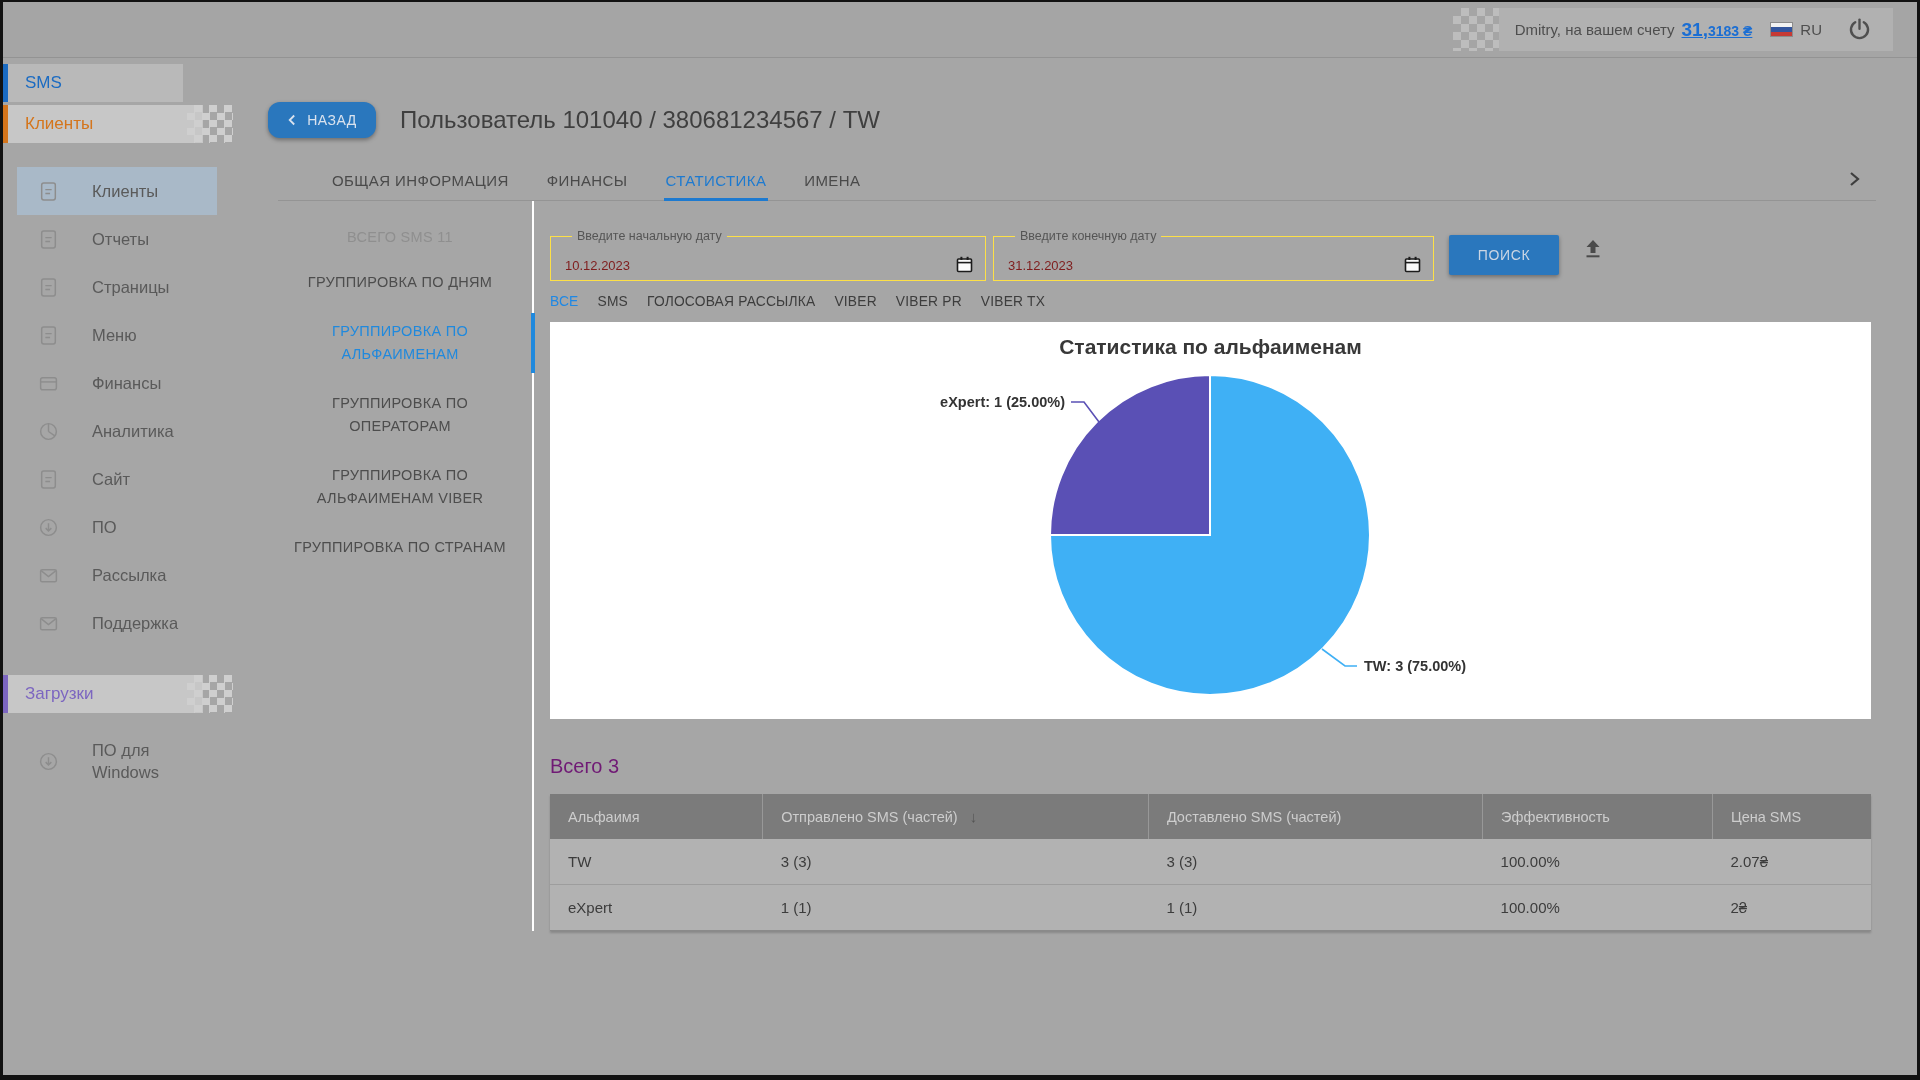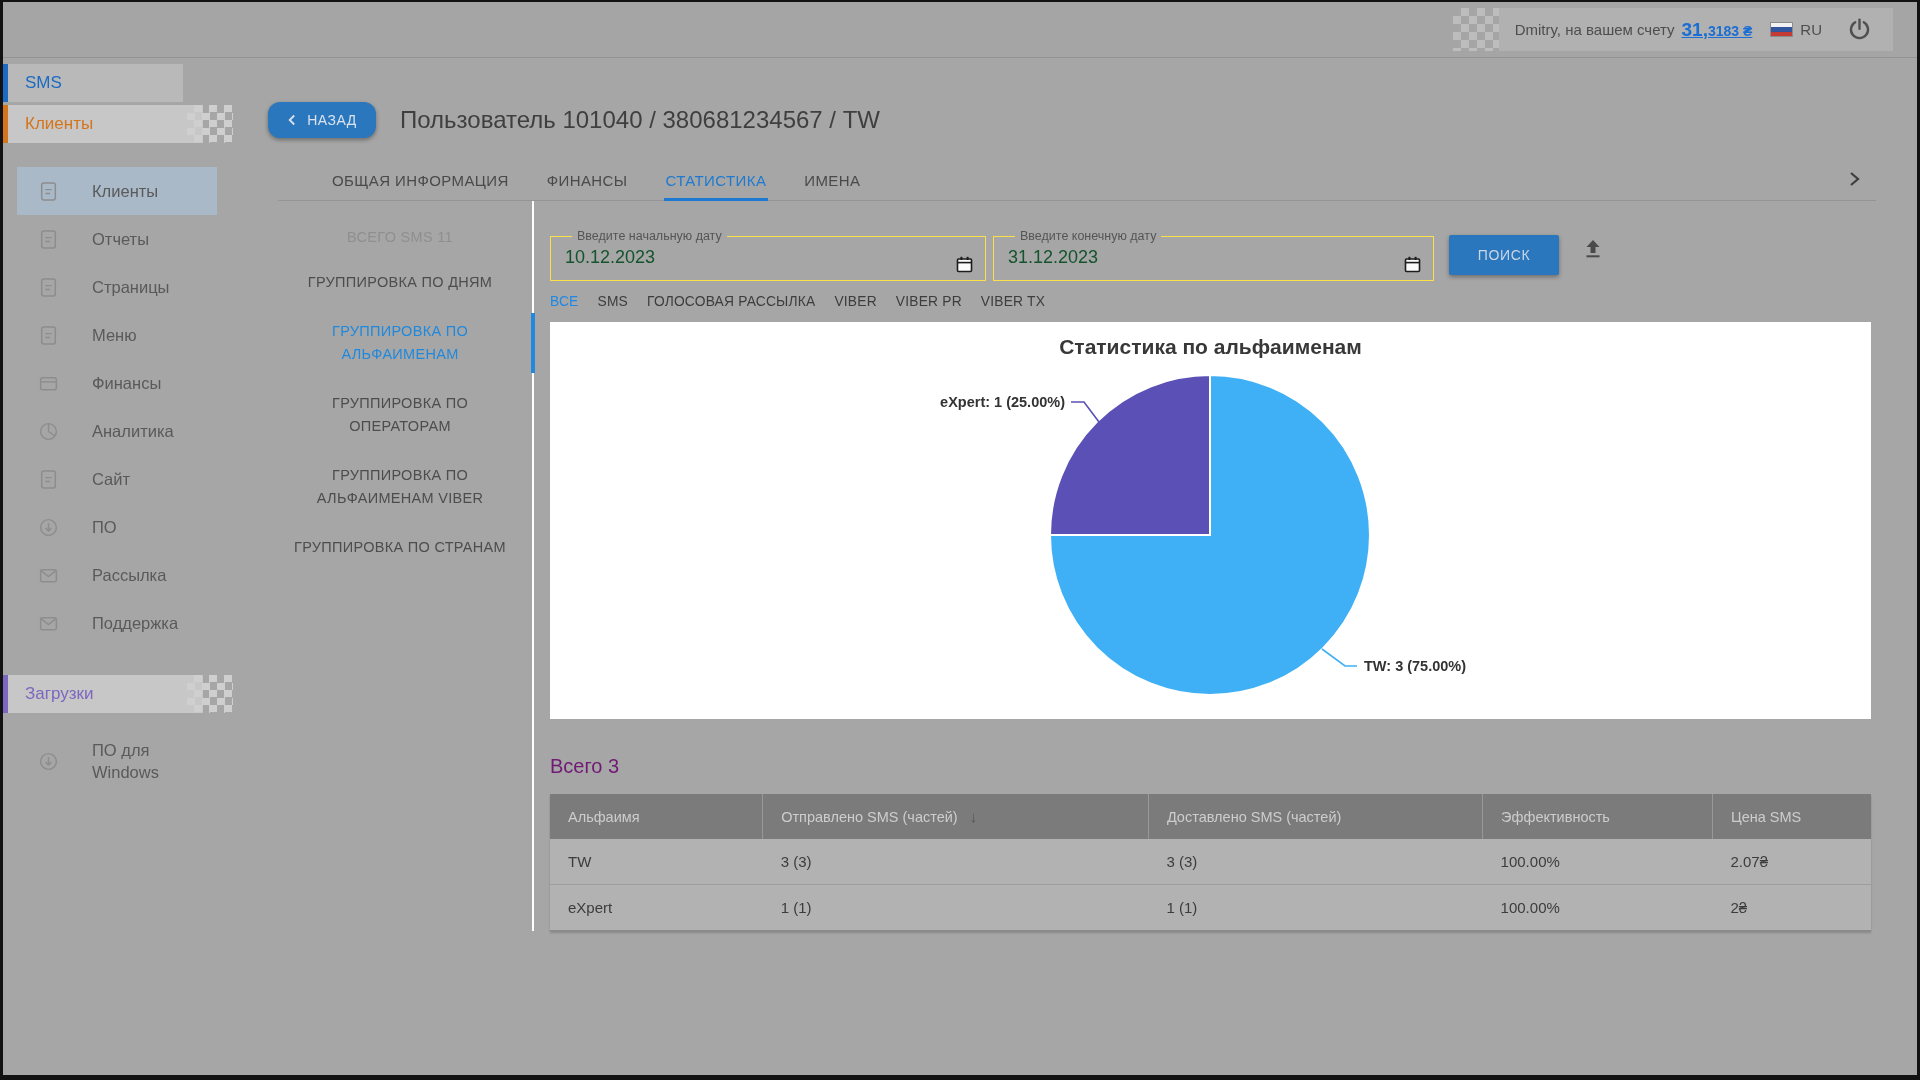--- a/index.html
+++ b/index.html
@@ -61,21 +61,21 @@
   .subnav-item{position:relative;margin-top:26px;padding:0 20px;color:#4d4d4d;font-size:14.5px;line-height:23px;
                letter-spacing:.3px;cursor:pointer;}
   .subnav-item.active{color:#2089dd;}
   .subnav-item.active::after{content:"";position:absolute;right:-3px;top:-7px;bottom:-7px;width:4px;background:#2089dd;}
 
   .content{margin-left:16px;width:1321px;}
   .filter-row{display:flex;margin-top:28px;}
   fieldset.datefield{position:relative;height:52px;margin:0;padding:0 14px;border:1px solid #fde047;box-sizing:border-box;}
   fieldset.start{width:436px;} fieldset.end{width:441px;margin-left:7px;}
   fieldset.datefield legend{font-size:12.5px;color:#555;padding:0 5px;margin-left:7px;}
-  .date-value{font-size:18px;color:#14532d;margin-top:4px;}
+  .date-value{font-size:13px;color:#7f1d1d;margin-top:15px;}
   .cal-btn{position:absolute;right:12px;top:13px;background:none;border:none;padding:0;cursor:pointer;line-height:0;}
   .search-btn{width:110px;height:40px;margin:6px 0 0 15px;background:#2a77bd;color:#ccd6e4;border:none;border-radius:2px;
               font-size:14px;letter-spacing:.6px;box-shadow:0 2px 4px rgba(0,0,0,.35);cursor:pointer;font-family:inherit;}
   .upload-btn{margin:9px 0 0 22px;background:none;border:none;padding:0;cursor:pointer;line-height:0;align-self:flex-start;}
 
   .type-row{display:flex;gap:19px;margin-top:13px;}
   .type{font-size:13.8px;color:#3d3d3d;letter-spacing:.2px;cursor:pointer;}
   .type.active{color:#1e88e5;}
 
   .chart-panel{position:relative;margin-top:13px;width:1321px;height:397px;background:#ffffff;}

